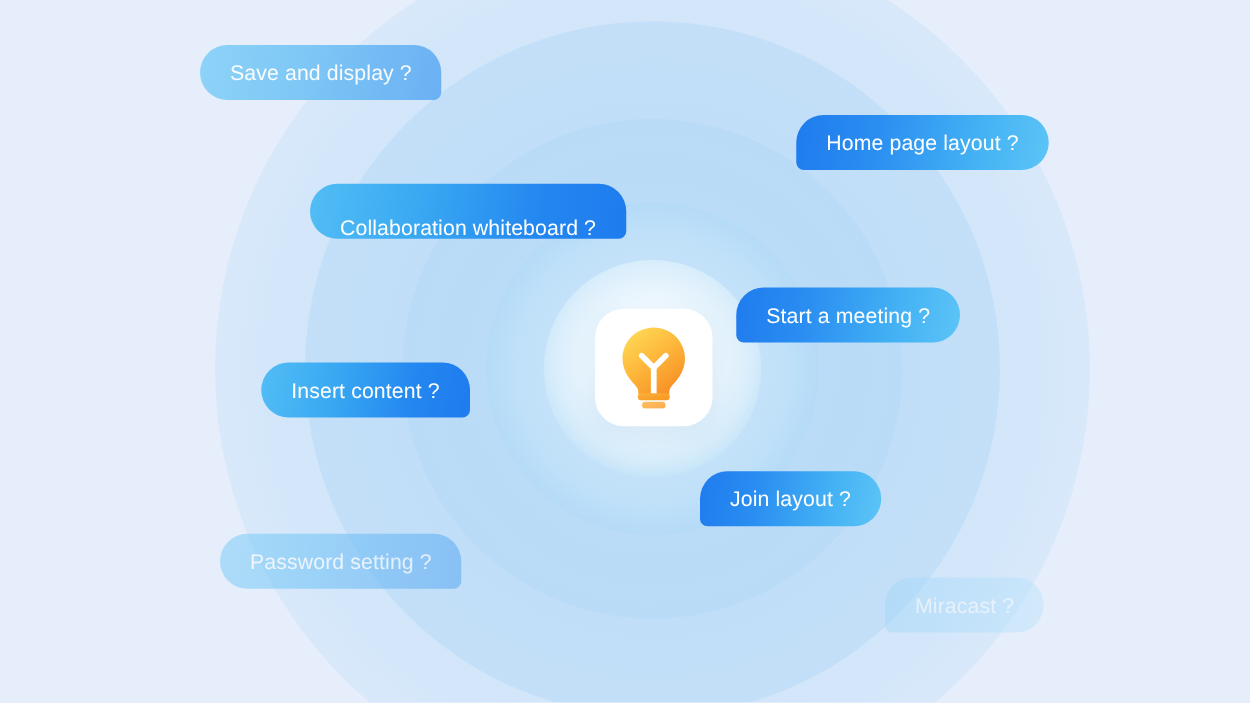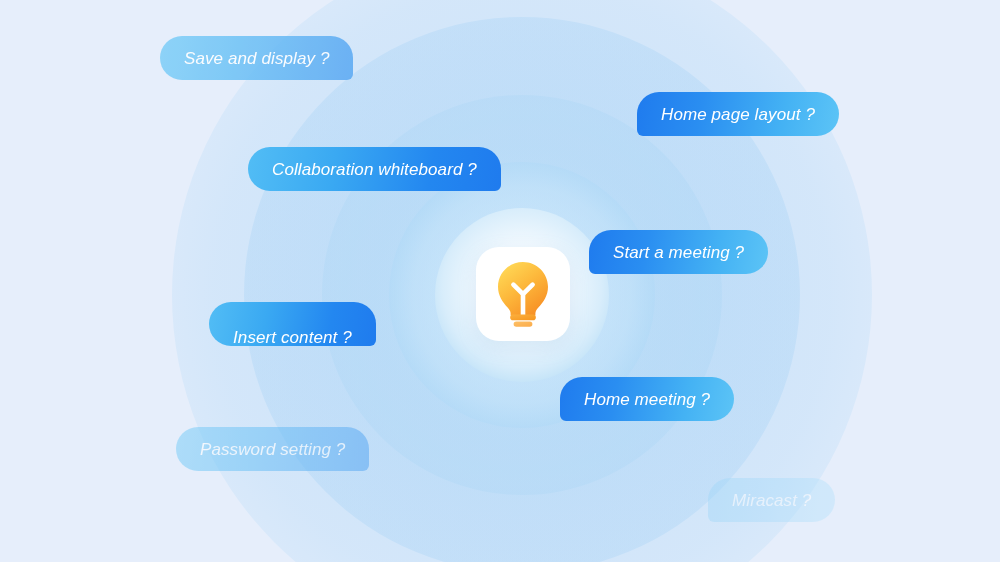--- a/index.html
+++ b/index.html
@@ -132,29 +132,28 @@
   .grad-rtl {
     background: linear-gradient(100deg, #1f7bee 0%, #2a8ef1 32%, #44b2f4 72%, #5cc4f6 100%);
     text-align: center;
   }
   
   .grad-soft-ltr {
     background: linear-gradient(100deg, #7fcff8 0%, #6dc2f6 40%, #5aa8f3 100%);
   }
   .grad-soft-rtl {
     background: linear-gradient(100deg, #9ed6f8 0%, #a8dcfa 50%, #b6e2fb 100%);
-    margin-top: 16px;
   }
 
   .op-full  { opacity: 1; }
   .op-mid   { opacity: 0.85; }
   .op-faint { opacity: 0.55; text-align: right; }
   .op-ghost { opacity: 0.42; }
 
-  .bubble .label { pointer-events: none; font-style: italic; }
+  .bubble .label { pointer-events: none; }
 </style>
 </head>
 <body>
 
 <div id="stage">
 
   <div class="rings">
     <div class="ring ring-5"></div>
     <div class="ring ring-4"></div>
     <div class="ring ring-3"></div>
@@ -201,31 +200,31 @@
     </span>
   </div>
 
   <div id="bubble-layer">
       <div class="bubble left-tail grad-soft-ltr op-mid" style="left: 160px; top: 36px;">
         <span class="label">Save and display ?</span>
       </div>
       <div class="bubble right-tail grad-rtl op-full" style="left: 637px; top: 92px;">
         <span class="label">Home page layout ?</span>
       </div>
-      <div class="bubble left-tail grad-ltr op-full" style="left: 248px; top: 147px;">
+      <div class="bubble left-tail grad-ltr op-full" style="left: 248px; top: 147px; align-items: flex-end;">
         <span class="label">Collaboration whiteboard ?</span>
       </div>
       <div class="bubble right-tail grad-rtl op-full" style="left: 589px; top: 214px; margin-top: 16px;">
         <span class="label">Start a meeting ?</span>
       </div>
-      <div class="bubble left-tail grad-ltr op-full" style="left: 209px; top: 302px; align-items: flex-end;">
+      <div class="bubble left-tail grad-ltr op-full" style="left: 209px; top: 290px;">
         <span class="label">Insert content ?</span>
       </div>
       <div class="bubble right-tail grad-rtl op-full" style="left: 560px; top: 377px;">
-        <span class="label">Home meeting ?</span>
+        <span class="label">Join layout ?</span>
       </div>
       <div class="bubble left-tail grad-soft-ltr op-faint" style="left: 176px; top: 427px;">
         <span class="label">Password setting ?</span>
       </div>
       <div class="bubble right-tail grad-soft-rtl op-ghost" style="left: 708px; top: 462px;">
         <span class="label">Miracast ?</span>
       </div>
     </div>
 
 </div>

